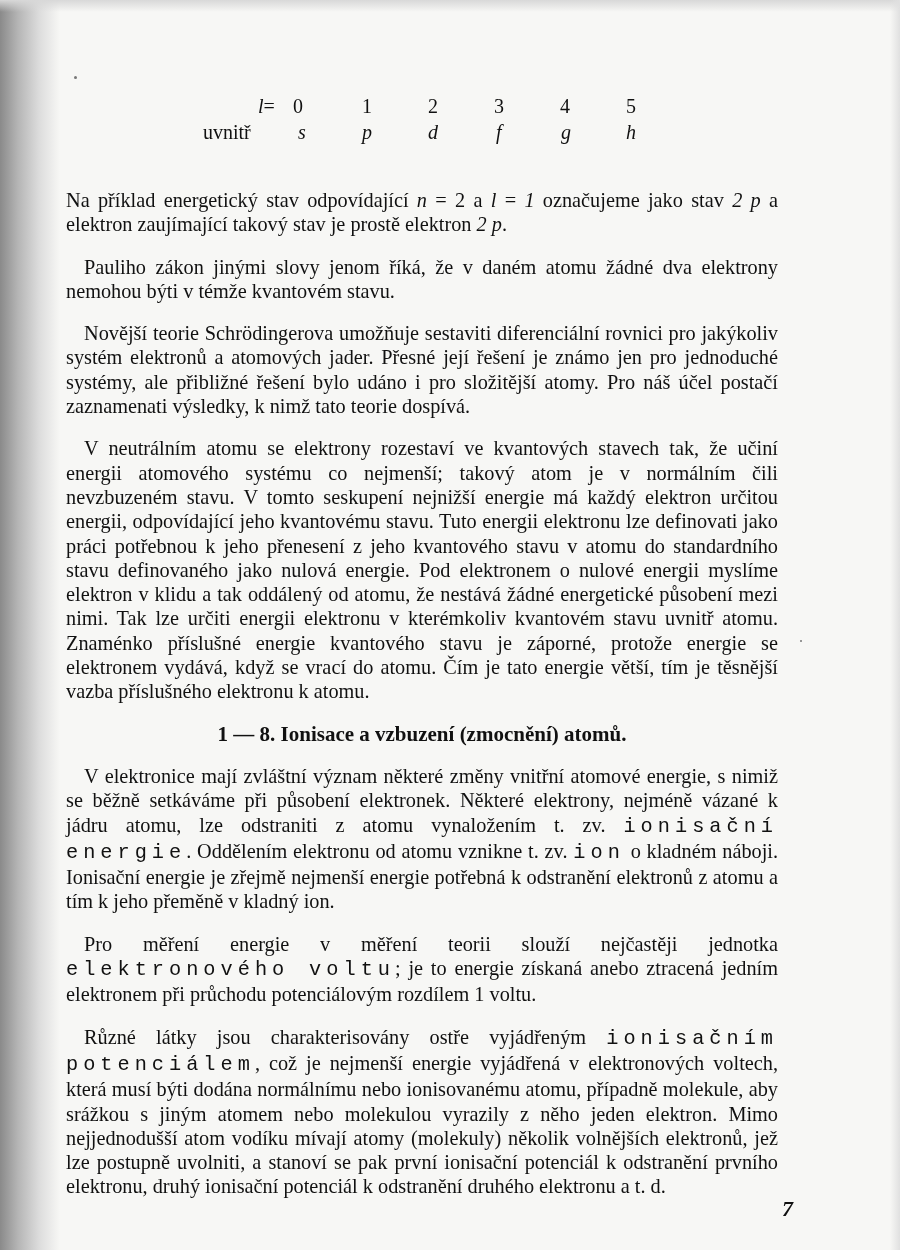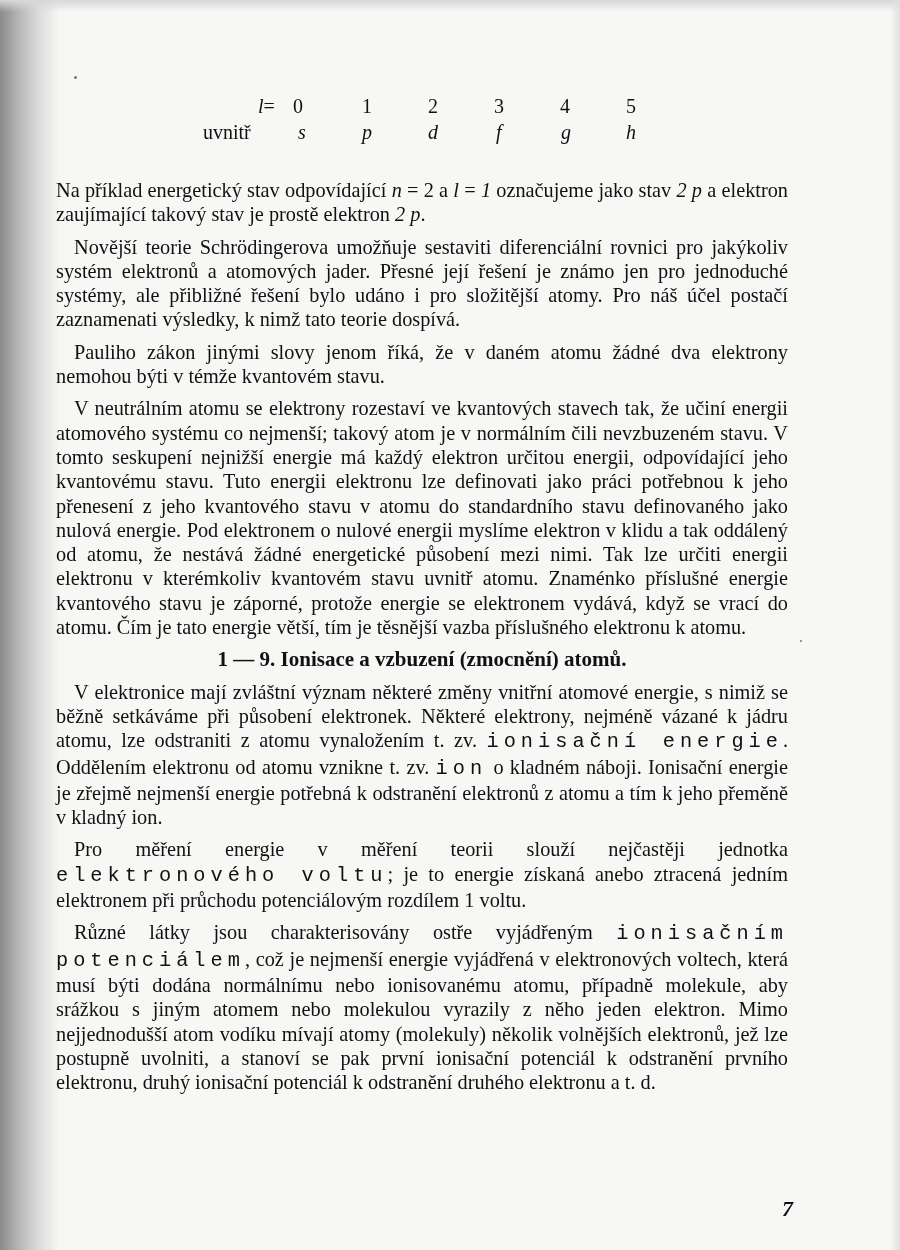--- a/index.html
+++ b/index.html
@@ -27,21 +27,21 @@
     font-size: 20px; line-height: 26px;
   }
   .trow { position: relative; height: 26px; }
   .trow span { position: absolute; top: 0; }
   .ital { font-style: italic; }
   .text {
     position: absolute; left: 48px; top: 170px; width: 748px;
     font-size: 20.3px; line-height: 24.3px;
     text-align: justify;
   }
-  .text p { margin: 8px; }
+  .text p { margin: 18px; }
   .text p.indent { text-indent: 18px; }
   .sp { letter-spacing: 5px; font-family: Liberation Mono, monospace; }
   .heading {
     font-weight: bold; text-align: center; font-size: 21px;
     margin: 28px 0 22px 0; text-indent: 0;
   }
   .pagenum {
     position: absolute; left: 782px; top: 1196px;
     font-size: 22px; font-style: italic; font-weight: bold;
   }
@@ -74,24 +74,24 @@
     <span class="ital" style="left:162px">p</span>
     <span class="ital" style="left:228px">d</span>
     <span class="ital" style="left:296px">f</span>
     <span class="ital" style="left:361px">g</span>
     <span class="ital" style="left:426px">h</span>
   </div>
 </div>
 
 <div class="text">
   <p><span>Na příklad energetický stav odpovídající </span><span class="ital">n</span><span> = 2 a </span><span class="ital">l</span><span> = </span><span class="ital">1</span><span> označujeme jako stav </span><span class="ital">2 p</span><span> a elektron zaujímající takový stav je prostě elektron </span><span class="ital">2 p</span><span>.</span></p>
+  <p class="indent">Pauliho zákon jinými slovy jenom říká, že v daném atomu žádné dva elektrony nemohou býti v témže kvantovém stavu.</p>
   <p class="indent">Novější teorie Schrödingerova umožňuje sestaviti diferenciální rovnici pro jakýkoliv systém elektronů a atomových jader. Přesné její řešení je známo jen pro jednoduché systémy, ale přibližné řešení bylo udáno i pro složitější atomy. Pro náš účel postačí zaznamenati výsledky, k nimž tato teorie dospívá.</p>
-  <p class="indent">Pauliho zákon jinými slovy jenom říká, že v daném atomu žádné dva elektrony nemohou býti v témže kvantovém stavu.</p>
   <p class="indent">V neutrálním atomu se elektrony rozestaví ve kvantových stavech tak, že učiní energii atomového systému co nejmenší; takový atom je v normálním čili nevzbuzeném stavu. V tomto seskupení nejnižší energie má každý elektron určitou energii, odpovídající jeho kvantovému stavu. Tuto energii elektronu lze definovati jako práci potřebnou k jeho přenesení z jeho kvantového stavu v atomu do standardního stavu definovaného jako nulová energie. Pod elektronem o nulové energii myslíme elektron v klidu a tak oddálený od atomu, že nestává žádné energetické působení mezi nimi. Tak lze určiti energii elektronu v kterémkoliv kvantovém stavu uvnitř atomu. Znaménko příslušné energie kvantového stavu je záporné, protože energie se elektronem vydává, když se vrací do atomu. Čím je tato energie větší, tím je těsnější vazba příslušného elektronu k atomu.</p>
 
-  <p class="heading">1 — 9. Ionisace a vzbuzení (zmocnění) atomů.</p>
+  <p class="heading">1 — 8. Ionisace a vzbuzení (zmocnění) atomů.</p>
 
   <p class="indent"><span>V elektronice mají zvláštní význam některé změny vnitřní atomové energie, s nimiž se běžně setkáváme při působení elektronek. Některé elektrony, nejméně vázané k jádru atomu, lze odstraniti z atomu vynaložením t. zv. </span><span class="sp">ionisační energie</span><span>. Oddělením elektronu od atomu vznikne t. zv. </span><span class="sp">ion</span><span> o kladném náboji. Ionisační energie je zřejmě nejmenší energie potřebná k odstranění elektronů z atomu a tím k jeho přeměně v kladný ion.</span></p>
   <p class="indent"><span>Pro měření energie v měření teorii slouží nejčastěji jednotka </span><span class="sp">elektronového voltu</span><span>; je to energie získaná anebo ztracená jedním elektronem při průchodu potenciálovým rozdílem 1 voltu.</span></p>
   <p class="indent"><span>Různé látky jsou charakterisovány ostře vyjádřeným </span><span class="sp">ionisačním potenciálem</span><span>, což je nejmenší energie vyjádřená v elektronových voltech, která musí býti dodána normálnímu nebo ionisovanému atomu, případně molekule, aby srážkou s jiným atomem nebo molekulou vyrazily z něho jeden elektron. Mimo nejjednodušší atom vodíku mívají atomy (molekuly) několik volnějších elektronů, jež lze postupně uvolniti, a stanoví se pak první ionisační potenciál k odstranění prvního elektronu, druhý ionisační potenciál k odstranění druhého elektronu a t. d.</span></p>
 </div>
 
 <div class="pagenum">7</div>
 
 </body></html>

